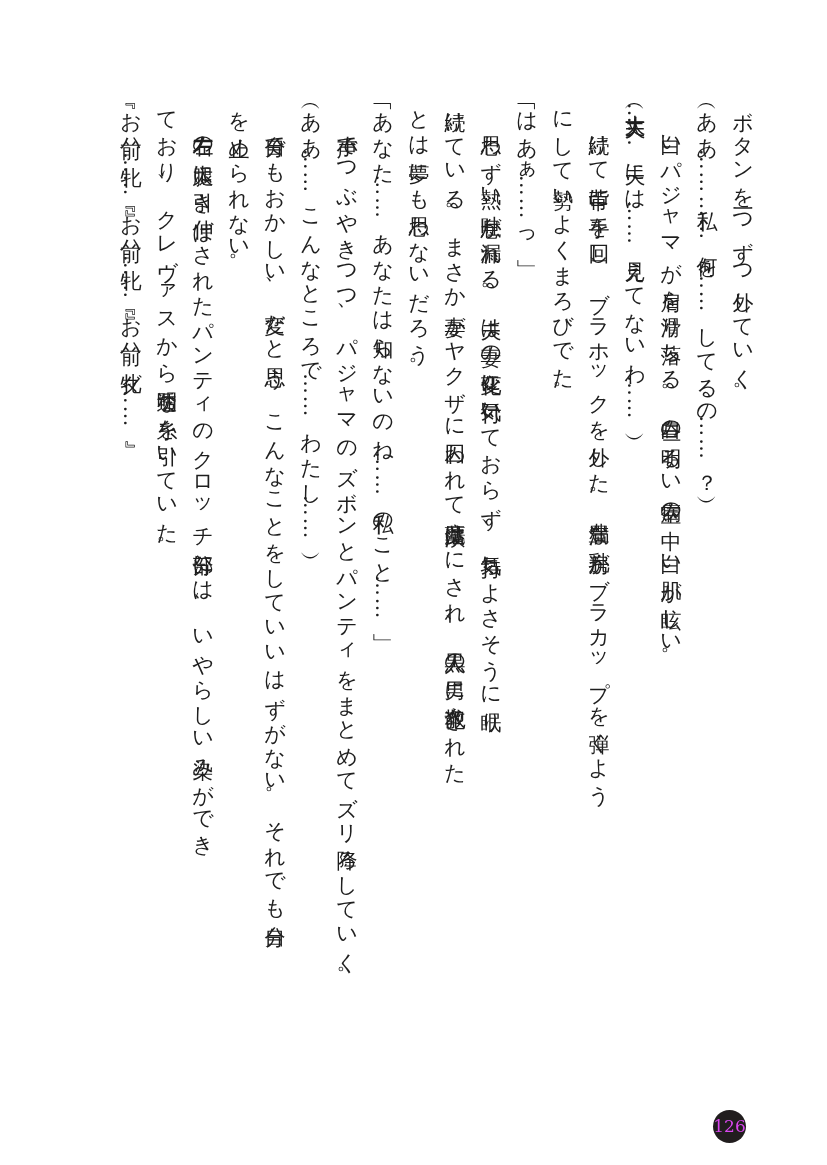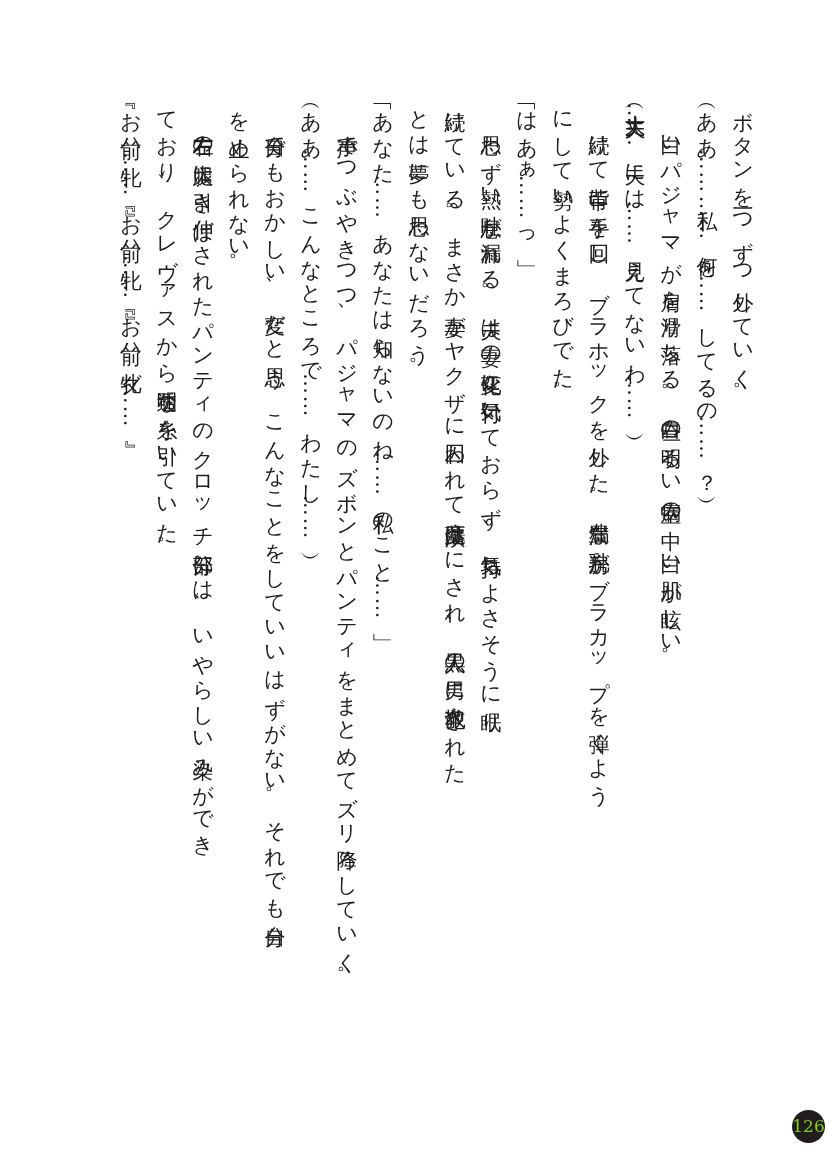--- a/index.html
+++ b/index.html
@@ -32,27 +32,27 @@
     line-height: 36px;       
     letter-spacing: 1.6px;   
     white-space: nowrap;
     font-weight: 400;
   }
   .text-line.indent {
     padding-top: 23px;       
   }
   .page-badge {
     position: absolute;
-    left: 792px;
+    left: 713px;
     top: 1110px;
     width: 33px;
     height: 33px;
     border-radius: 50%;
     background: #211d1e;
-    color: #84cc16;
+    color: #d946ef;
     display: flex;
     align-items: center;
     justify-content: center;
   }
   .page-badge span {
     font-size: 17px;
     line-height: 1;
     letter-spacing: 0;
     font-family: "DejaVu Serif", "Liberation Serif", serif;
   }

